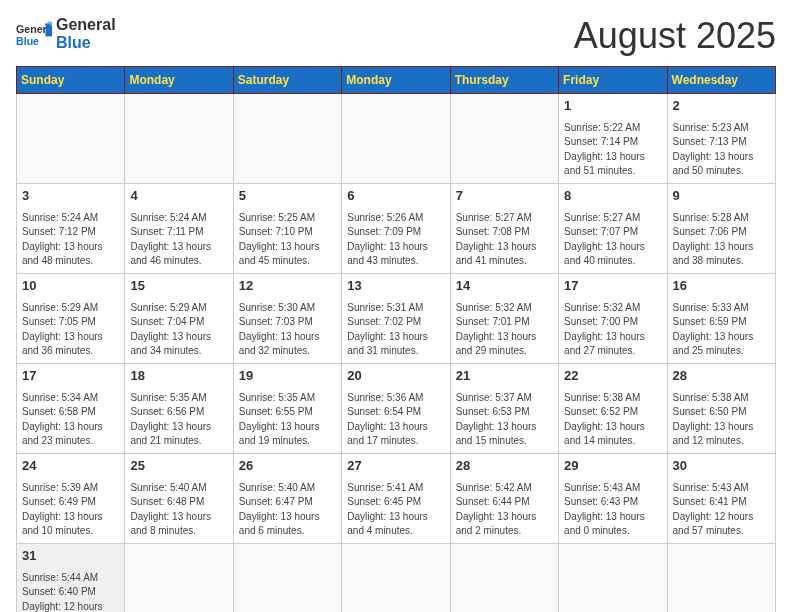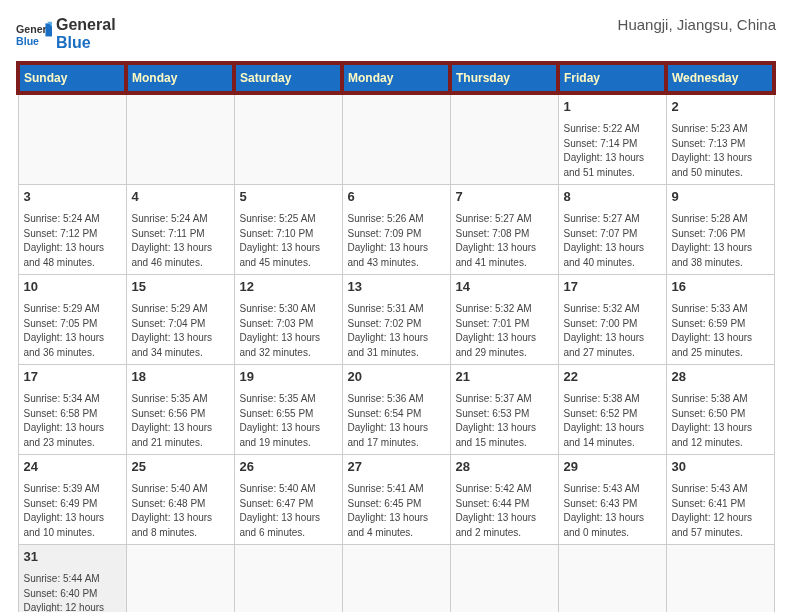--- a/index.html
+++ b/index.html
@@ -38,26 +38,26 @@
       font-size: 15px;
       color: #555;
     }
     .calendar {
       width: 100%;
       border-collapse: collapse;
       border: 1px solid #ccc;
     }
     .calendar th {
       background-color: #1a6fc4;
-      color: #fef9c3;
+      color: #fde047;
       font-size: 12px;
       font-weight: bold;
       padding: 6px 4px;
       text-align: left;
-      border: 4px solid #7f1d1d;
+      border: 1px solid #7f1d1d;
       margin-top: 40px;
     }
     .calendar td {
       border: 1px solid #ccc;
       vertical-align: top;
       padding: 4px 5px;
       width: 108px;
       min-height: 80px;
       font-size: 10px;
       color: #333;
@@ -93,21 +93,21 @@
       <text x="0" y="30" font-size="13" font-weight="bold" fill="#1a6fc4">Blue</text>
       <polygon points="36,4 44,4 44,20 36,20" fill="#1a6fc4"></polygon>
       <polygon points="38,2 44,2 44,8" fill="#5ab0e8"></polygon>
     </svg>
     <div style="display:flex;flex-direction:column;line-height:1.1;">
       <span style="font-size:16px;font-weight:bold;color:#333;">General</span>
       <span style="font-size:16px;font-weight:bold;color:#1a6fc4;">Blue</span>
     </div>
   </div>
   <div class="title-area">
-    <div class="location">Huangji, Jiangsu, China</div>
+    <div class="month-year">August 2025</div>
   </div>
 </div>
 
 <table class="calendar">
   <thead>
     <tr>
     <th>Sunday</th>
         <th>Monday</th>
         <th>Saturday</th>
         <th>Monday</th>

